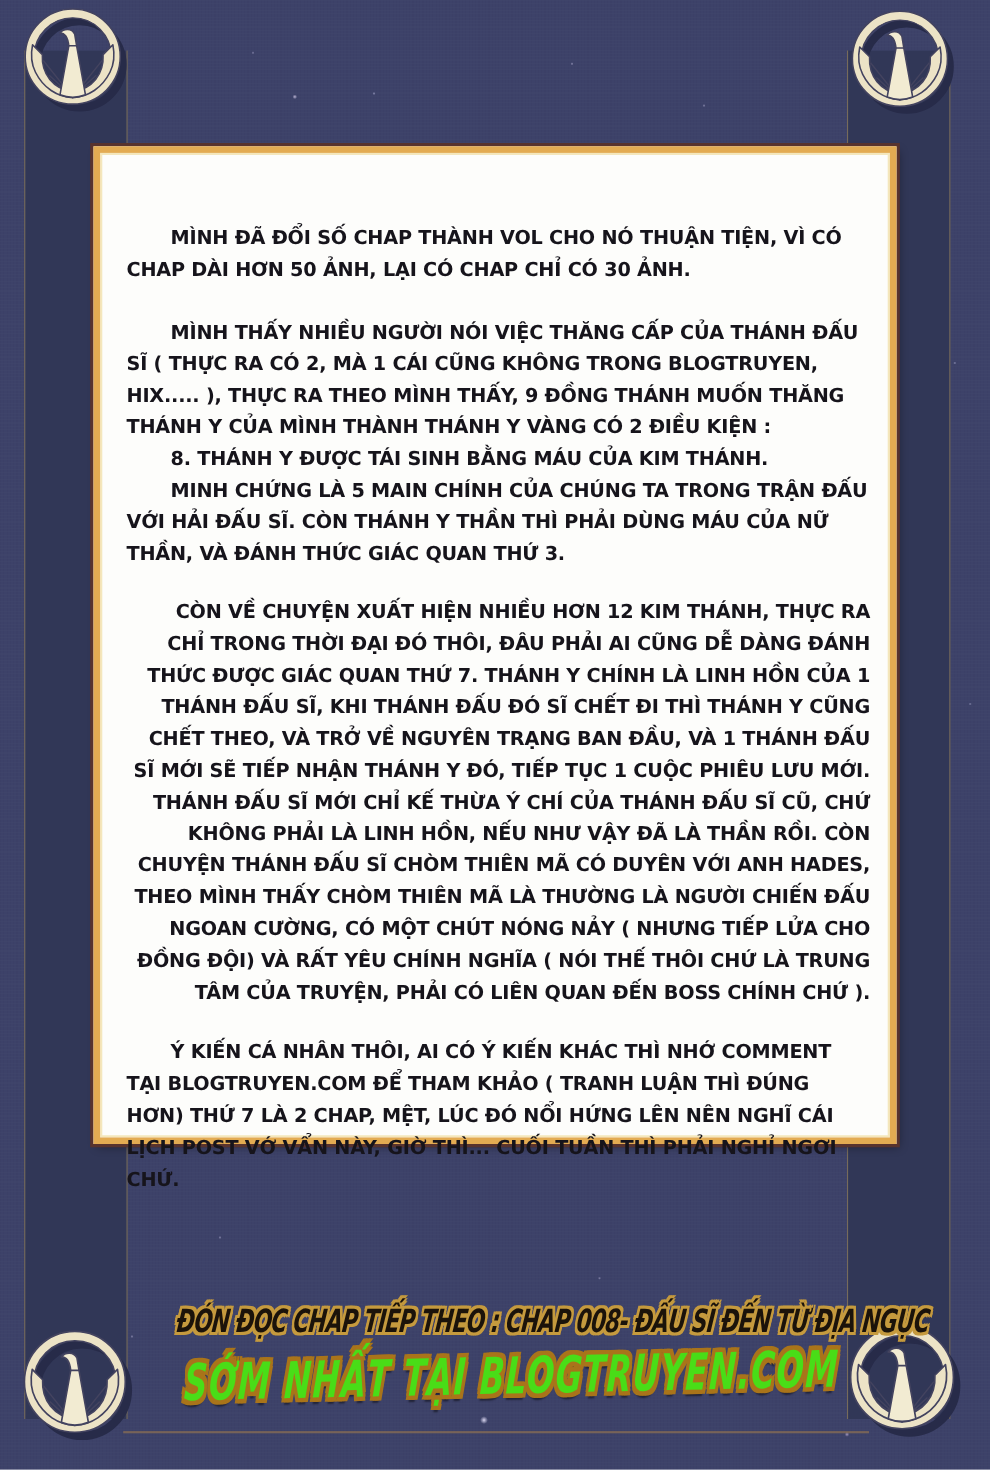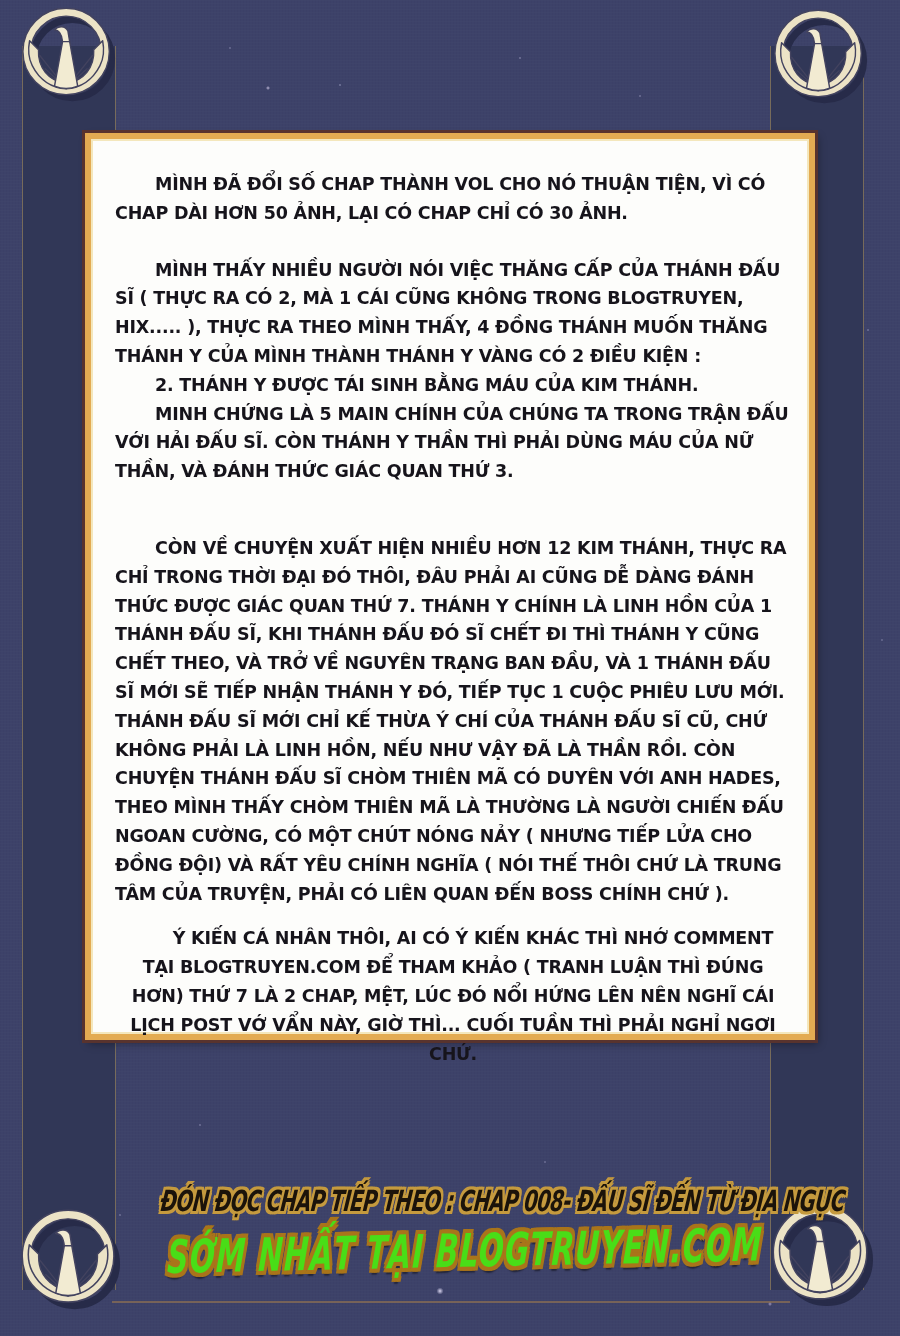--- a/index.html
+++ b/index.html
@@ -58,34 +58,34 @@
   .emblem.tr{left:770px;top:8px;width:98px;height:98px;}
   .emblem.bl{left:17px;top:1208px;width:104px;height:104px;}
   .emblem.br{left:768px;top:1203px;width:106px;height:106px;}
   
   .note-box{
     position:absolute;left:85px;top:133px;width:730px;height:907px;
     box-sizing:border-box;
     background:#fdfdfb;
     border:6px solid #e3ab52;
     box-shadow:0 0 0 3px #58332e, inset 0 0 0 2px #f4e7bc, 3px 4px 8px rgba(0,0,0,.35);
-    padding:31px 18px 0 24px;
+    padding:64px 18px 0 24px;
   }
   .note-box p{
     margin:0;
     font-size:17.5px;
     font-weight:bold;
     line-height:28.8px;
     letter-spacing:-0.2px;
     color:#16141b;
     text-indent:40px;
   }
   .note-box p.gap-s{margin-top:28px;}
-  .note-box p.gap-l{margin-top:48px;}
-  .note-box p.gap-m{margin-top:16px;text-align:center;}
+  .note-box p.gap-l{margin-top:24px;text-align:right;}
+  .note-box p.gap-m{margin-top:26px;}
   
   .footer-line1{
     position:absolute;left:0;top:1184px;width:100%;text-align:center;
   }
   .footer-line1 span{
     display:inline-block;
     transform:scaleX(.68) skewX(-9deg);
     transform-origin:center;
     font-size:29px;font-weight:bold;font-style:italic;
     letter-spacing:-1px;white-space:nowrap;
@@ -156,22 +156,22 @@
     </svg>
 </div>
 <div class="emblem br">
   <svg viewBox="0 0 110 110">
       <use href="#phx"></use>
     </svg>
 </div>
 
 <main class="note-box">
   <p>MÌNH ĐÃ ĐỔI SỐ CHAP THÀNH VOL CHO NÓ THUẬN TIỆN, VÌ CÓ CHAP DÀI HƠN 50 ẢNH, LẠI CÓ CHAP CHỈ CÓ 30 ẢNH.</p>
-  <p class="gap-s">MÌNH THẤY NHIỀU NGƯỜI NÓI VIỆC THĂNG CẤP CỦA THÁNH ĐẤU SĨ ( THỰC RA CÓ 2, MÀ 1 CÁI CŨNG KHÔNG TRONG BLOGTRUYEN, HIX..... ), THỰC RA THEO MÌNH THẤY, 4 ĐỒNG THÁNH MUỐN THĂNG THÁNH Y CỦA MÌNH THÀNH THÁNH Y VÀNG CÓ 2 ĐIỀU KIỆN :</p>
-  <p>2. THÁNH Y ĐƯỢC TÁI SINH BẰNG MÁU CỦA KIM THÁNH.</p>
+  <p class="gap-s">MÌNH THẤY NHIỀU NGƯỜI NÓI VIỆC THĂNG CẤP CỦA THÁNH ĐẤU SĨ ( THỰC RA CÓ 2, MÀ 1 CÁI CŨNG KHÔNG TRONG BLOGTRUYEN, HIX..... ), THỰC RA THEO MÌNH THẤY, 9 ĐỒNG THÁNH MUỐN THĂNG THÁNH Y CỦA MÌNH THÀNH THÁNH Y VÀNG CÓ 2 ĐIỀU KIỆN :</p>
+  <p>8. THÁNH Y ĐƯỢC TÁI SINH BẰNG MÁU CỦA KIM THÁNH.</p>
   <p>MINH CHỨNG LÀ 5 MAIN CHÍNH CỦA CHÚNG TA TRONG TRẬN ĐẤU VỚI HẢI ĐẤU SĨ. CÒN THÁNH Y THẦN THÌ PHẢI DÙNG MÁU CỦA NỮ THẦN, VÀ ĐÁNH THỨC GIÁC QUAN THỨ 3.</p>
   <p class="gap-l">CÒN VỀ CHUYỆN XUẤT HIỆN NHIỀU HƠN 12 KIM THÁNH, THỰC RA CHỈ TRONG THỜI ĐẠI ĐÓ THÔI, ĐÂU PHẢI AI CŨNG DỄ DÀNG ĐÁNH THỨC ĐƯỢC GIÁC QUAN THỨ 7. THÁNH Y CHÍNH LÀ LINH HỒN CỦA 1 THÁNH ĐẤU SĨ, KHI THÁNH ĐẤU ĐÓ SĨ CHẾT ĐI THÌ THÁNH Y CŨNG CHẾT THEO, VÀ TRỞ VỀ NGUYÊN TRẠNG BAN ĐẦU, VÀ 1 THÁNH ĐẤU SĨ MỚI SẼ TIẾP NHẬN THÁNH Y ĐÓ, TIẾP TỤC 1 CUỘC PHIÊU LƯU MỚI. THÁNH ĐẤU SĨ MỚI CHỈ KẾ THỪA Ý CHÍ CỦA THÁNH ĐẤU SĨ CŨ, CHỨ KHÔNG PHẢI LÀ LINH HỒN, NẾU NHƯ VẬY ĐÃ LÀ THẦN RỒI. CÒN CHUYỆN THÁNH ĐẤU SĨ CHÒM THIÊN MÃ CÓ DUYÊN VỚI ANH HADES, THEO MÌNH THẤY CHÒM THIÊN MÃ LÀ THƯỜNG LÀ NGƯỜI CHIẾN ĐẤU NGOAN CƯỜNG, CÓ MỘT CHÚT NÓNG NẢY ( NHƯNG TIẾP LỬA CHO ĐỒNG ĐỘI) VÀ RẤT YÊU CHÍNH NGHĨA ( NÓI THẾ THÔI CHỨ LÀ TRUNG TÂM CỦA TRUYỆN, PHẢI CÓ LIÊN QUAN ĐẾN BOSS CHÍNH CHỨ ).</p>
   <p class="gap-m">Ý KIẾN CÁ NHÂN THÔI, AI CÓ Ý KIẾN KHÁC THÌ NHỚ COMMENT TẠI BLOGTRUYEN.COM ĐỂ THAM KHẢO ( TRANH LUẬN THÌ ĐÚNG HƠN) THỨ 7 LÀ 2 CHAP, MỆT, LÚC ĐÓ NỔI HỨNG LÊN NÊN NGHĨ CÁI LỊCH POST VỚ VẨN NÀY, GIỜ THÌ... CUỐI TUẦN THÌ PHẢI NGHỈ NGƠI CHỨ.</p>
 </main>
 
 <div class="footer-line1">
   <span>ĐÓN ĐỌC CHAP TIẾP THEO : CHAP 008- ĐẤU SĨ ĐẾN TỪ ĐỊA NGỤC</span>
 </div>
 <div class="footer-line2">
   <span>SỚM NHẤT TẠI BLOGTRUYEN.COM</span>

